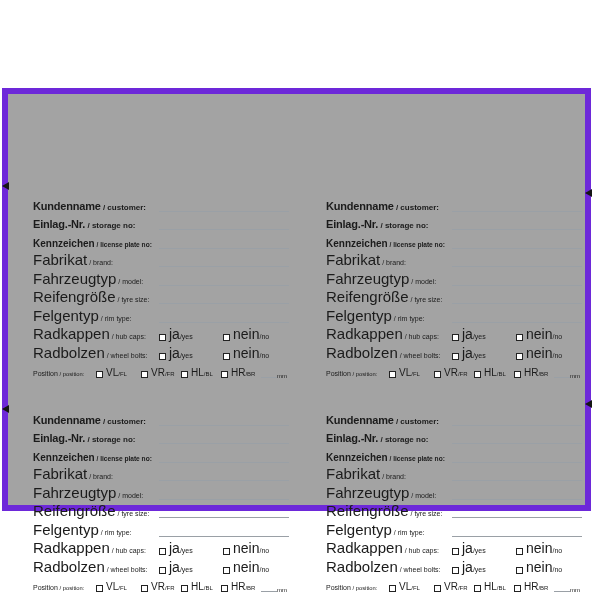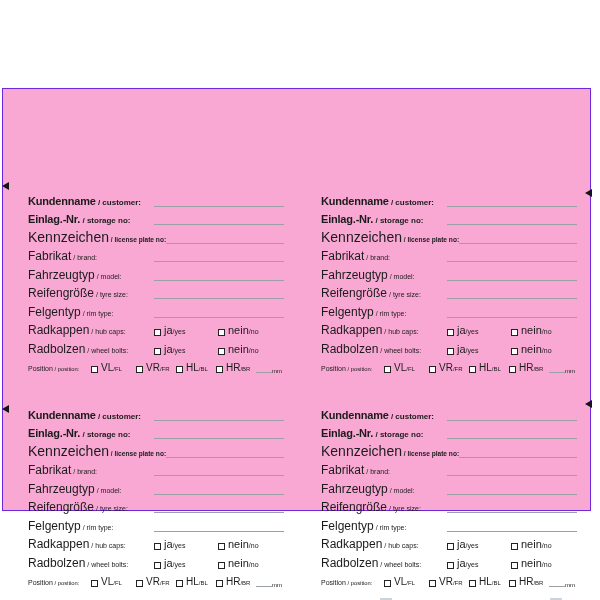--- a/index.html
+++ b/index.html
@@ -5,53 +5,53 @@
   html,body{margin:0;padding:0;}
   body{
     width:600px;height:600px;position:relative;overflow:hidden;
     background:#ffffff;
     font-family:"Liberation Sans", sans-serif;
     color:#1b1b1b;
     -webkit-font-smoothing:antialiased;
   }
   .page{
     position:absolute;left:2px;top:88px;width:589px;height:423px;
-    border:1px solid #6d28d9;background:#f9a8d4;box-sizing:border-box;
+    border:6px solid #6d28d9;background:#a3a3a3;box-sizing:border-box;
   }
   .form-copy{position:absolute;width:256px;height:186px;}
   .form-copy.tl{left:25px;top:102px;}
   .form-copy.tr{left:318px;top:102px;}
   .form-copy.bl{left:25px;top:316px;}
   .form-copy.br{left:318px;top:316px;}
 
   .row{display:flex;align-items:flex-end;height:18.5px;box-sizing:border-box;padding-bottom:2px;}
   .row span{line-height:1;white-space:nowrap;}
   .lab{flex:0 0 126px;overflow:visible;}
   .type-position .lab{flex:0 0 63px;}
 
   
   .bold-large .lab .de{font-weight:bold;font-size:11px;letter-spacing:-0.2px;}
   .bold-large .lab .en{font-weight:bold;font-size:8px;}
-  .bold-small .lab .de{font-weight:normal;font-size:14px;text-align:center;}
+  .bold-small .lab .de{font-weight:bold;font-size:10px;text-align:center;}
   .bold-small .lab .en{font-weight:bold;font-size:6.6px;}
-  .regular .lab .de{font-size:12px;}
+  .regular .lab .de{font-size:15px;}
   .regular .lab .en{font-size:7px;}
   .small .lab .de{font-size:7px;}
   .small .lab .en{font-size:5.8px;}
 
   .fill-line{flex:1;border-bottom:1px solid #9aa0a6;margin-bottom:1px;height:0;}
 
   .box{
     display:inline-block;width:7px;height:7px;box-sizing:border-box;
     border:1px solid #222;background:#fff;margin:0 3px 0 0;flex:none;
   }
   .cbg{display:inline-flex;align-items:flex-end;}
   .cbg .box{margin-bottom:1px;}
   .type-yesno .cbg.g0{width:64px;}
-  .type-yesno .opt-label .de{font-size:11px;}
+  .type-yesno .opt-label .de{font-size:14px;}
   .type-yesno .opt-label .en{font-size:7px;}
   .type-position .cbg{width:40px;}
   .type-position .cbg.g0{width:45px;}
   .type-position .opt-label .de{font-size:10px;}
   .type-position .opt-label .en{font-size:6px;}
   .mm-line{width:16px;border-bottom:1px solid #9aa0a6;margin-bottom:1px;height:0;flex:none;}
   .mm-label{font-size:6px;margin-bottom:0;}
 
   .tri{
     position:absolute;width:0;height:0;

